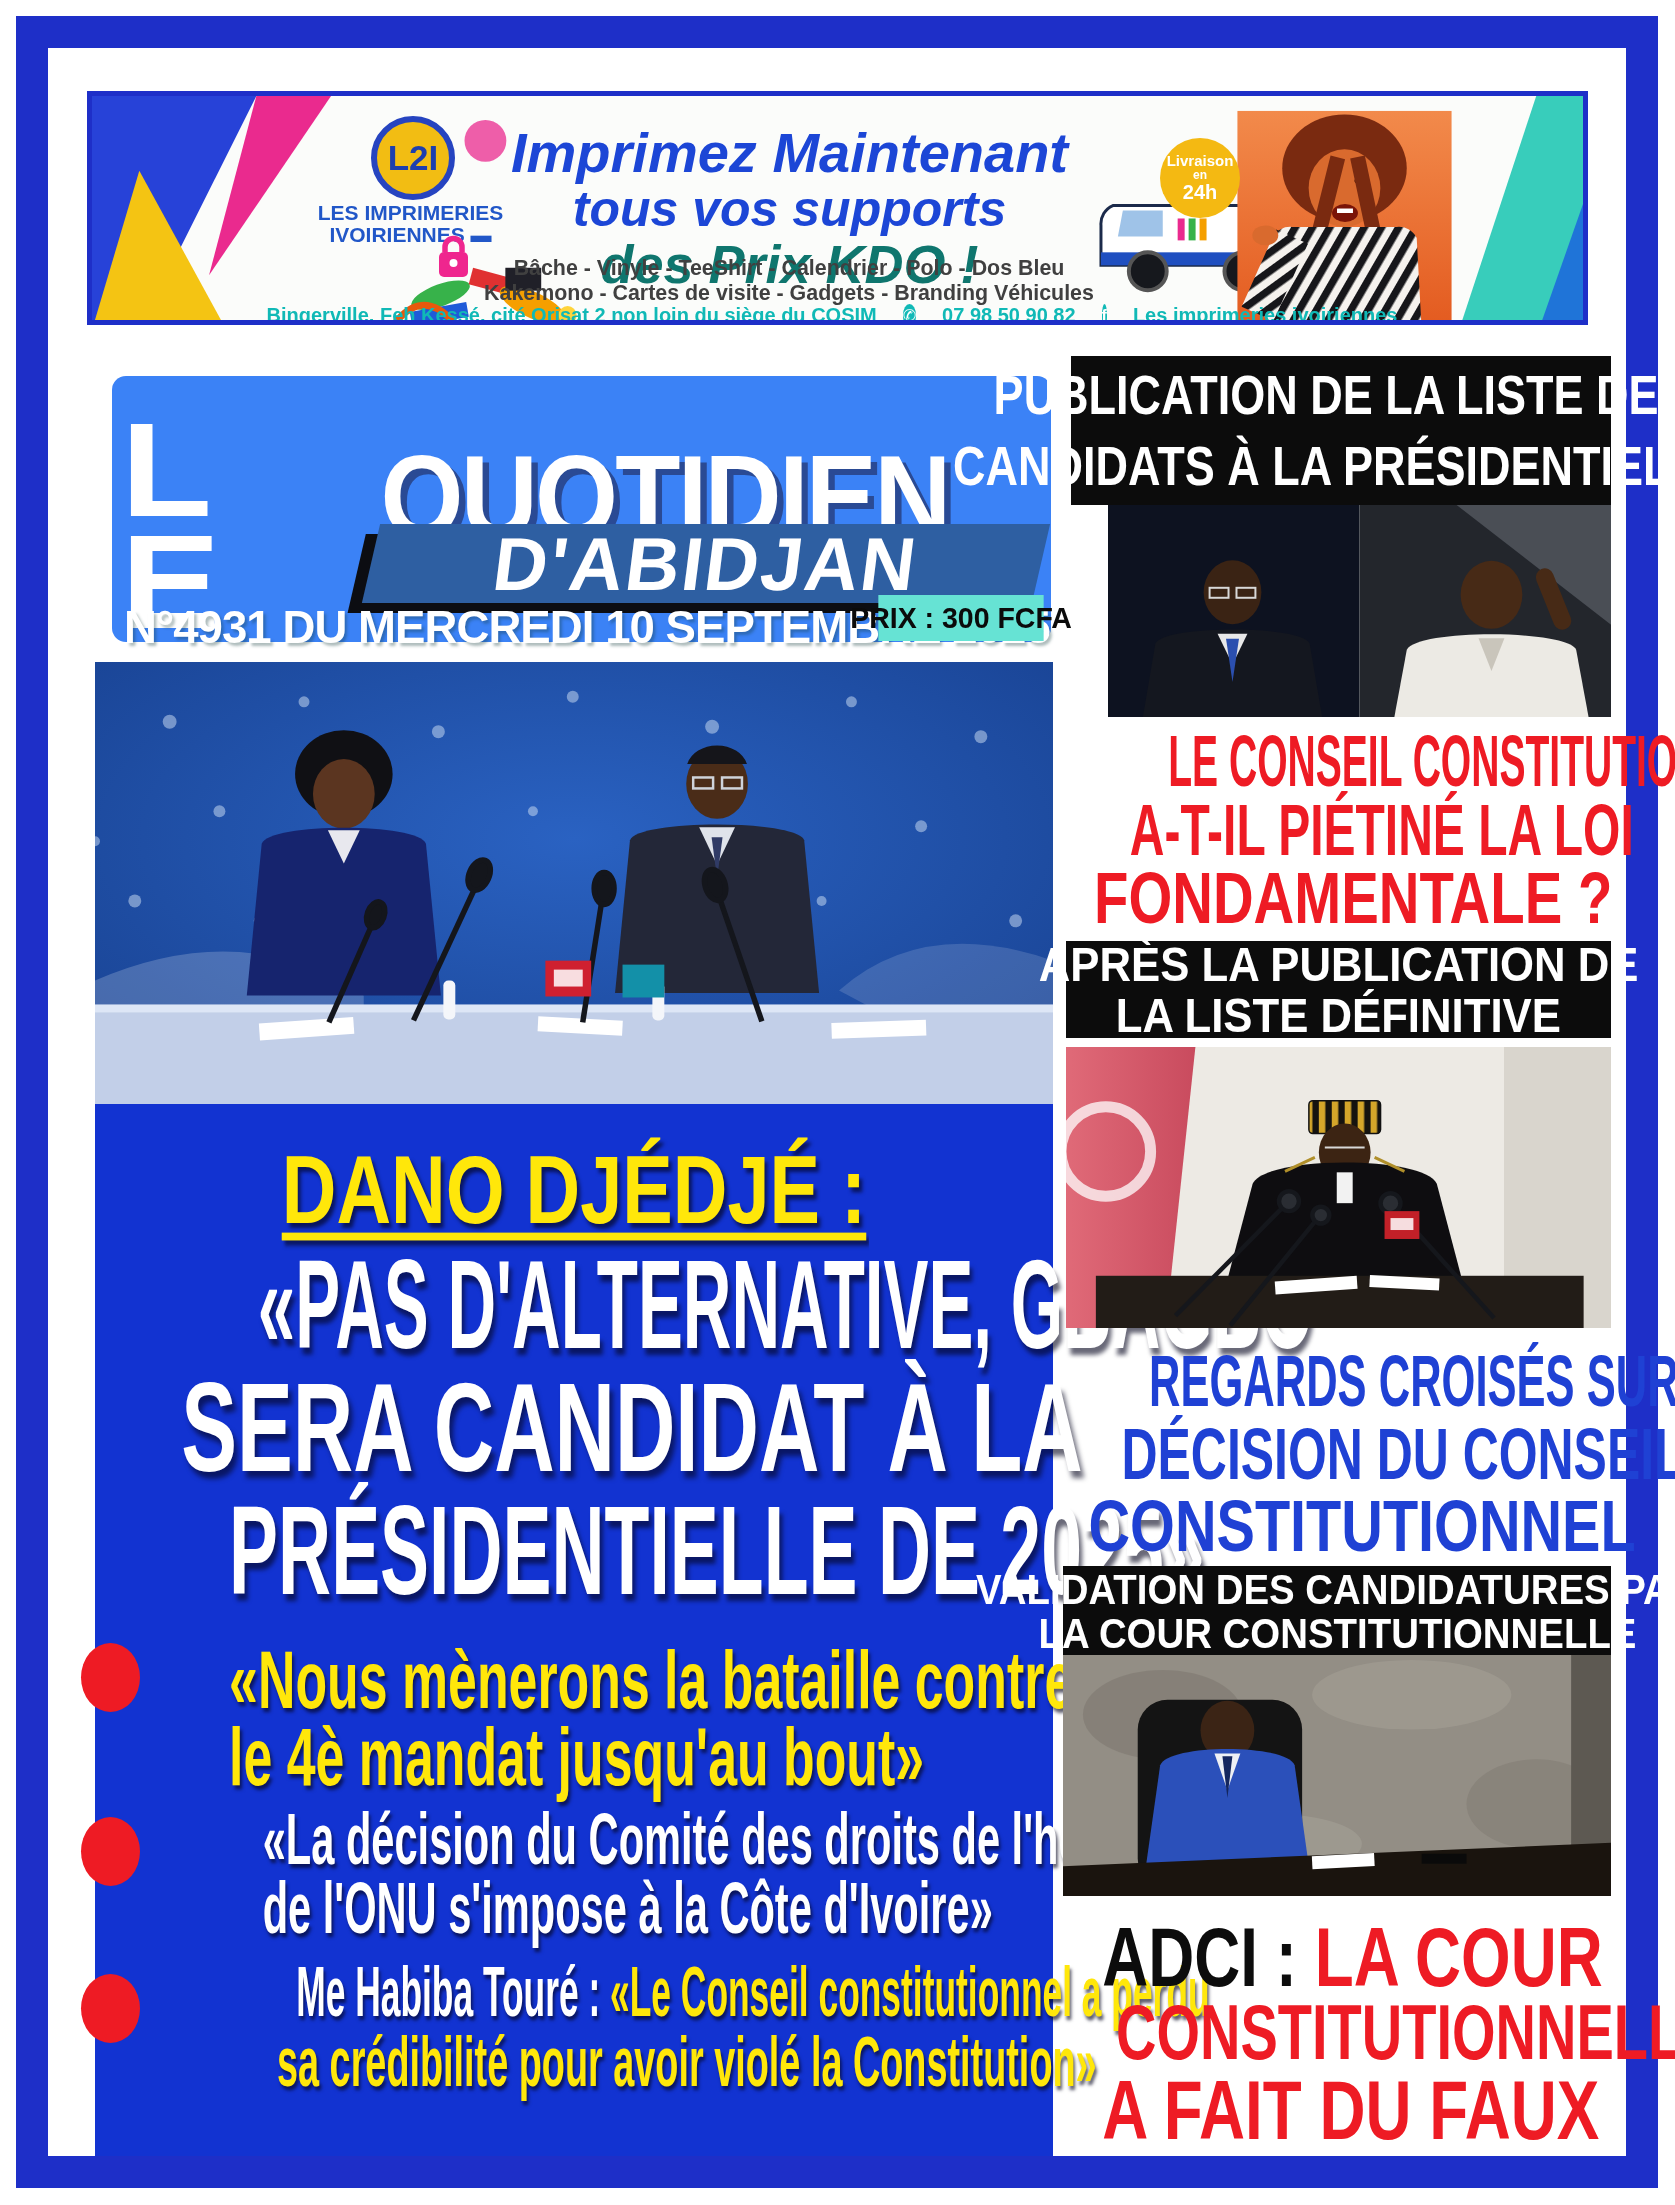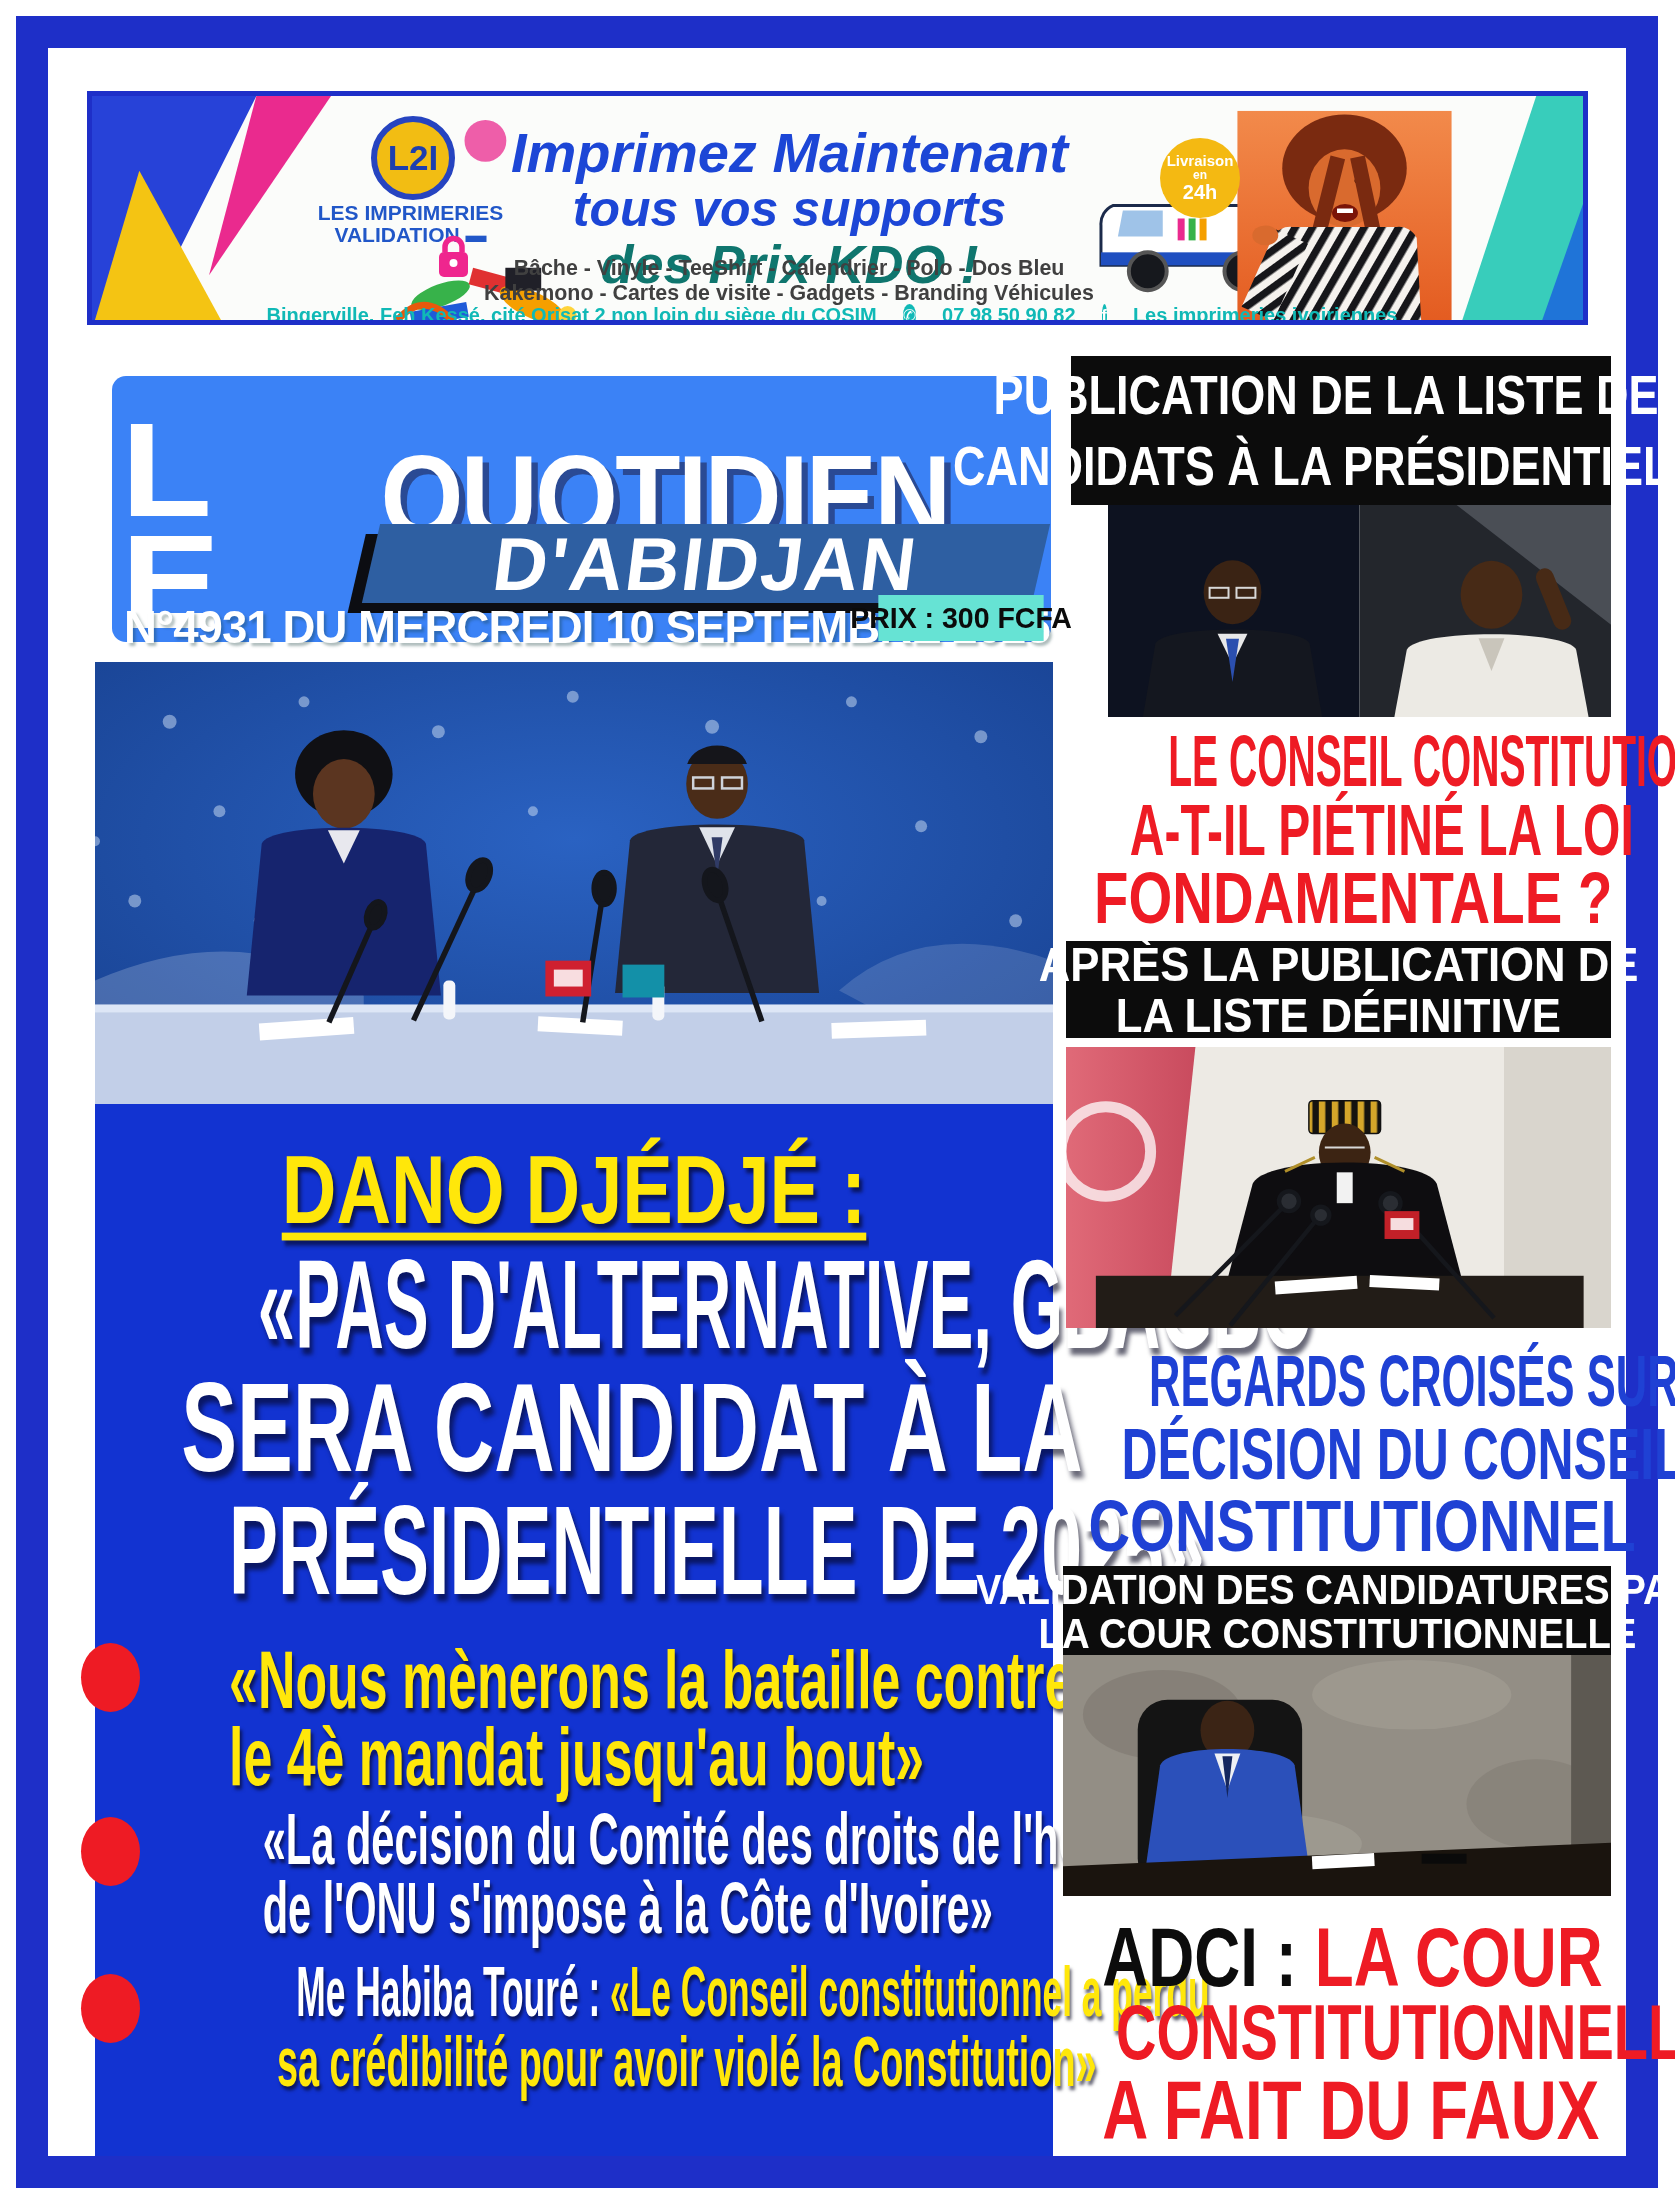--- a/index.html
+++ b/index.html
@@ -145,21 +145,21 @@
         <path d="M70,255 a40,40 0 0 1 40,-22 h210 a40,40 0 0 1 40,22 l10,185 h-310 z" fill="url(#sp)"></path>
         <rect x="40" y="245" width="70" height="170" fill="url(#sp)" transform="rotate(24 75 330)"></rect>
         <ellipse cx="56" cy="250" rx="26" ry="20" fill="#d96a2e"></ellipse>
       </g>
     </svg>
     <div id="l2i-logo" class="abs">
         <span>L2I</span>
       </div>
     <div id="l2i-caption" class="abs">
       <div>LES IMPRIMERIES</div>
-      <div>VALIDATION ▬</div>
+      <div>IVOIRIENNES ▬</div>
     </div>
     <div id="ad-h1" class="abs ad-h">Imprimez Maintenant</div>
     <div id="ad-h2" class="abs ad-h">tous vos supports</div>
     <div id="ad-price" class="abs">
       <svg width="35" height="46" viewBox="0 0 70 92">
         <rect x="6" y="38" width="58" height="50" rx="10" fill="#ef268e"></rect>
         <path d="M18,38 v-10 a17,17 0 0 1 34,0 v10" fill="none" stroke="#ef268e" stroke-width="11"></path>
         <circle cx="35" cy="60" r="8" fill="#ffffff"></circle>
       </svg>
       <span class="txt">des Prix KDO !</span>

